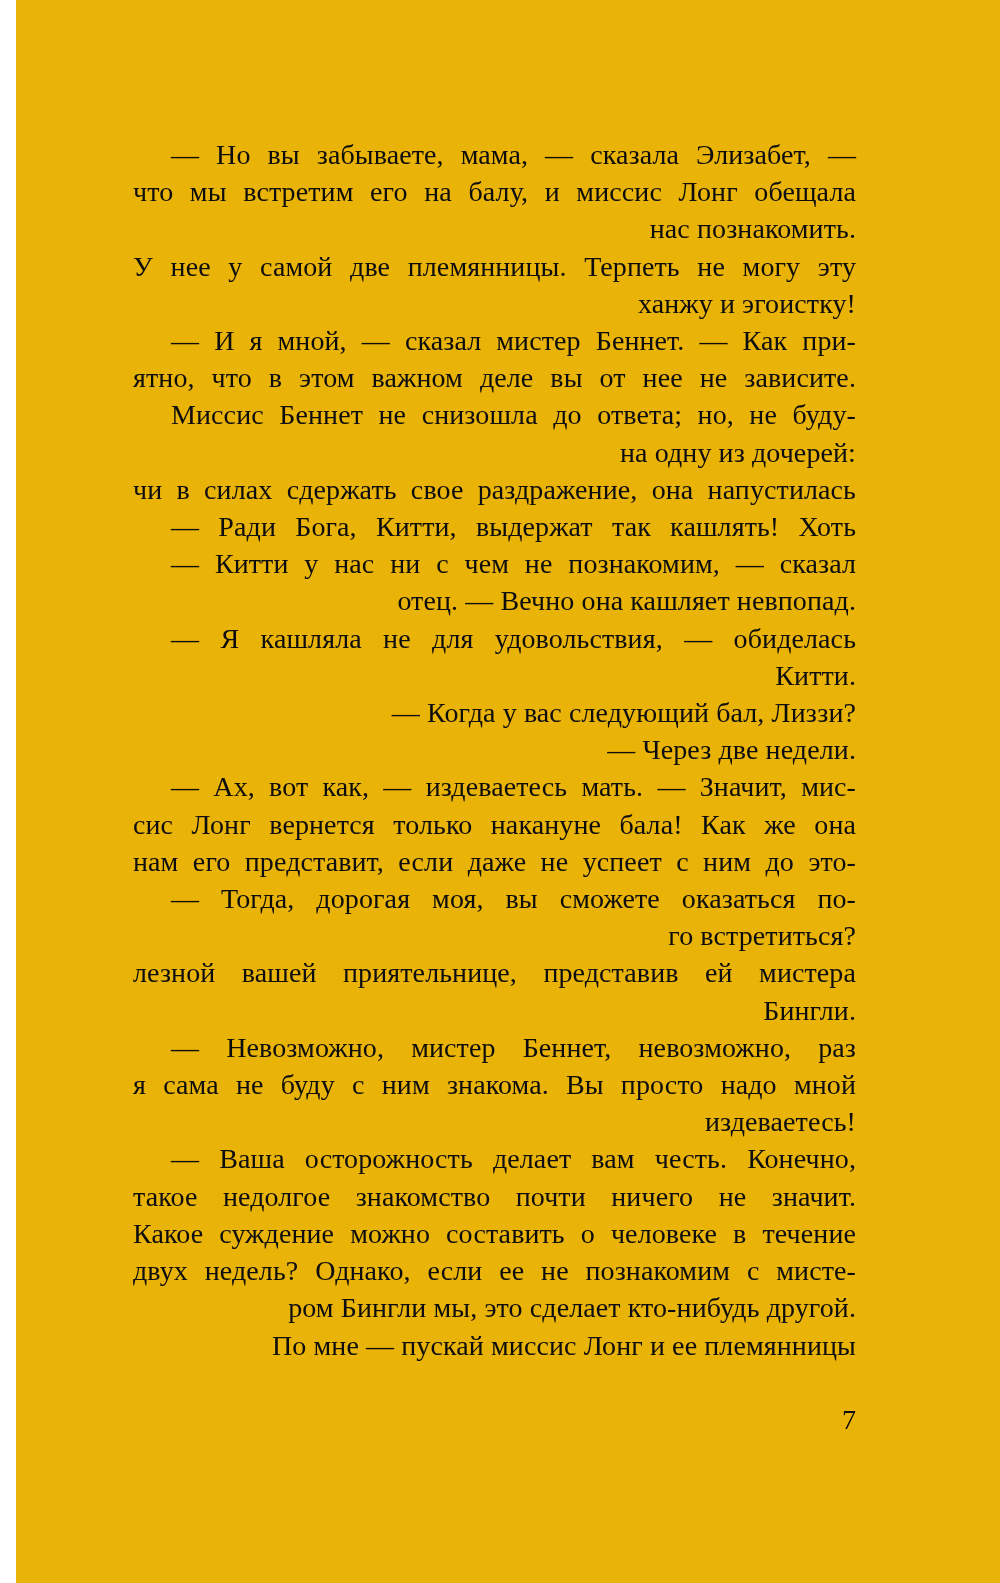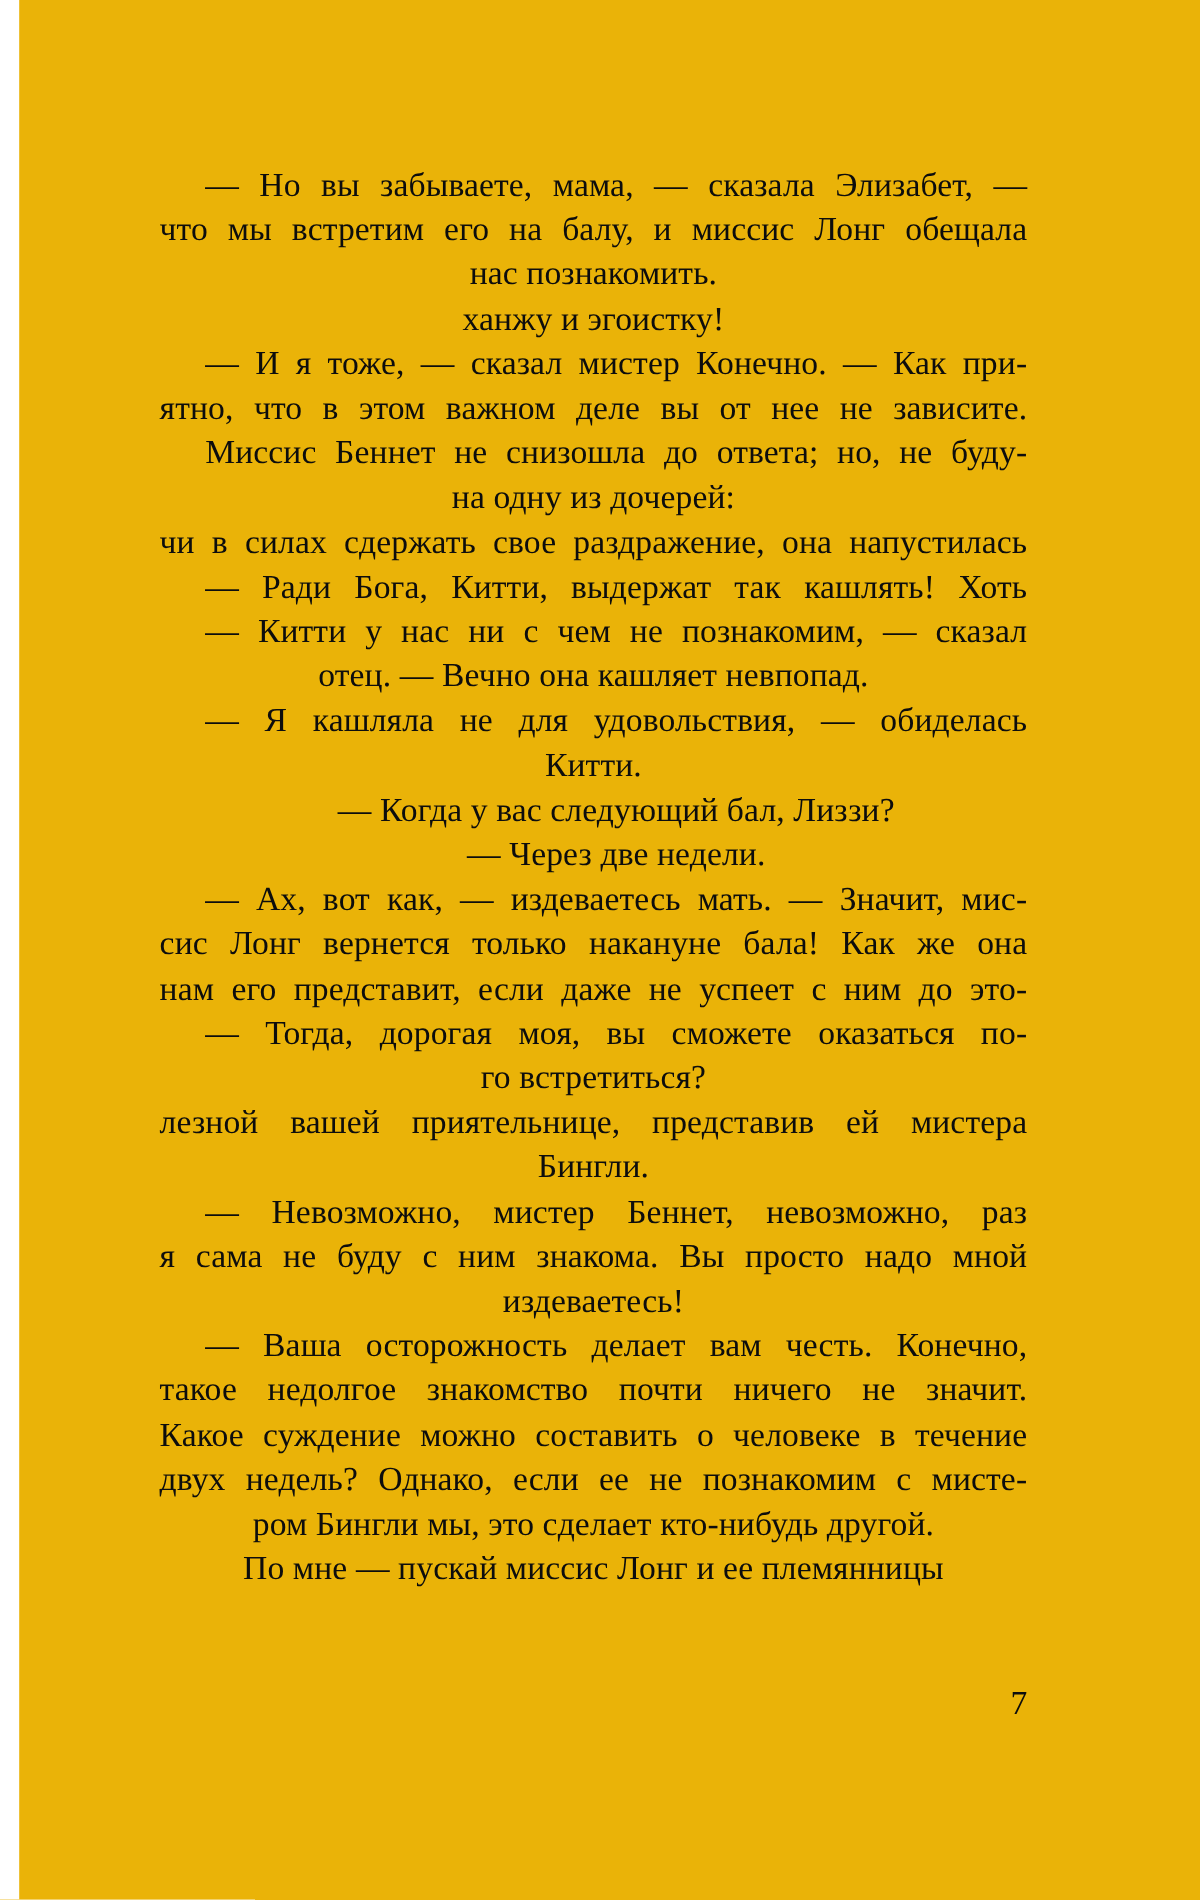--- a/index.html
+++ b/index.html
@@ -24,21 +24,21 @@
   }
   .text-block {
     position: absolute;
     top: 136px;
     left: 117px;
     width: 723px;
     font-size: 28px;
   }
   .line {
     line-height: 37.2px;
-    text-align: center;
+    text-align: right;
     white-space: normal;
     letter-spacing: 0.1px;
   }
   .line.j {
     text-align: justify;
     text-align-last: justify;
   }
   .line.ind {
     text-indent: 38px;
   }
@@ -53,22 +53,23 @@
   }
 </style>
 </head>
 <body>
 
 <div class="book-page">
   <div class="text-block">
       <div class="line j ind">— Но вы забываете, мама, — сказала Элизабет, —</div>
       <div class="line j">что мы встретим его на балу, и миссис Лонг обещала</div>
       <div class="line">нас познакомить.</div>
+      <div class="line j">У нее у самой две племянницы. Терпеть не могу эту</div>
       <div class="line">ханжу и эгоистку!</div>
-      <div class="line j ind">— И я тоже, — сказал мистер Конечно. — Как при-</div>
+      <div class="line j ind">— И я мной, — сказал мистер Беннет. — Как при-</div>
       <div class="line j">ятно, что в этом важном деле вы от нее не зависите.</div>
       <div class="line j ind">Миссис Беннет не снизошла до ответа; но, не буду-</div>
       <div class="line">на одну из дочерей:</div>
       <div class="line j">чи в силах сдержать свое раздражение, она напустилась</div>
       <div class="line j ind">— Ради Бога, Китти, выдержат так кашлять! Хоть</div>
       <div class="line j ind">— Китти у нас ни с чем не познакомим, — сказал</div>
       <div class="line">отец. — Вечно она кашляет невпопад.</div>
       <div class="line j ind">— Я кашляла не для удовольствия, — обиделась</div>
       <div class="line">Китти.</div>
       <div class="line ind">— Когда у вас следующий бал, Лиззи?</div>

